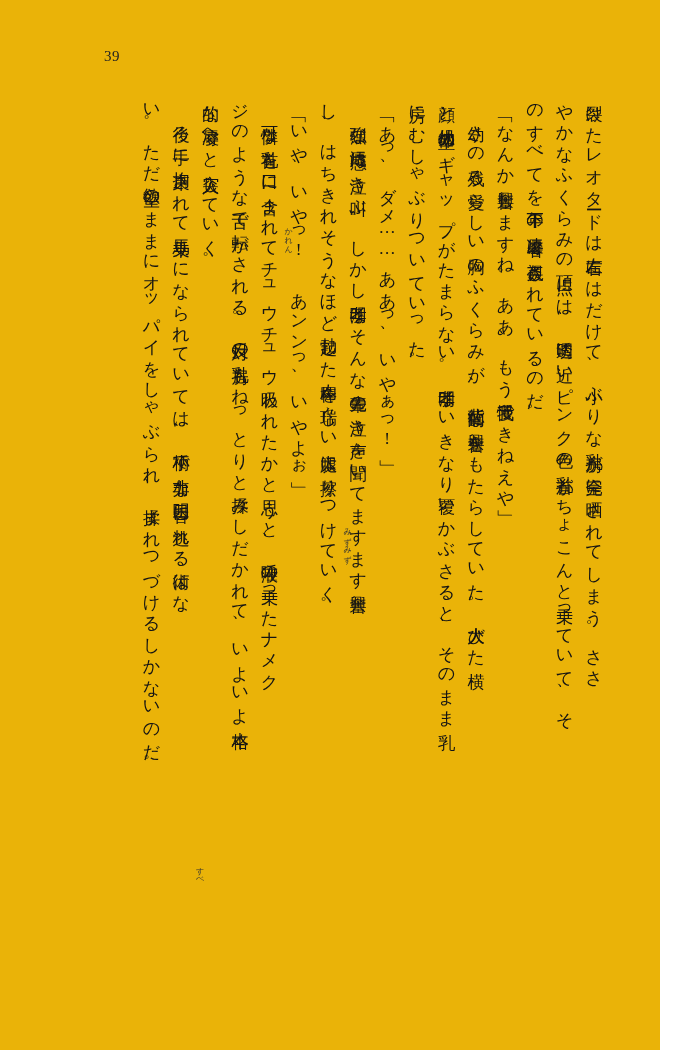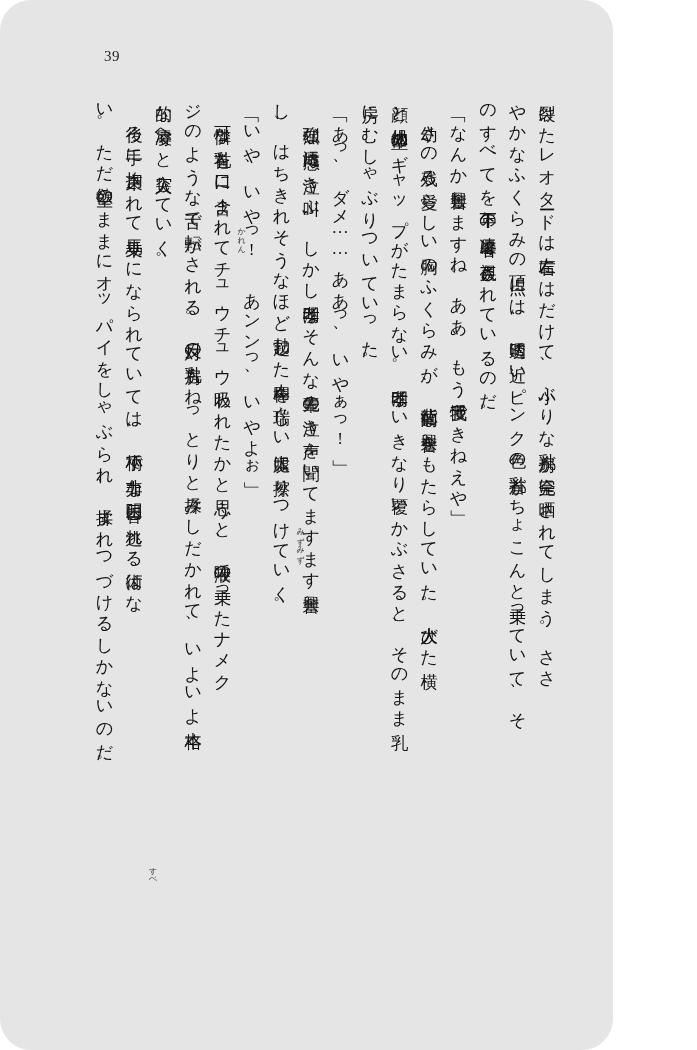--- a/index.html
+++ b/index.html
@@ -6,25 +6,24 @@
     margin: 0;
     padding: 0;
     background: #ffffff;
   }
   body {
     font-family: "Liberation Serif", "DejaVu Serif", serif;
     color: #111111;
   }
   .page {
     position: relative;
-    width: 613px;
+    width: 660px;
     height: 1050px;
-    background: #e5e5e5;
+    background: #eab308;
     overflow: hidden;
-    border-radius: 31px;
   }
   .page-number {
     position: absolute;
     top: 48px;
     left: 104px;
     font-size: 15px;
     color: #222222;
     letter-spacing: 0.5px;
   }
   .text-block {

